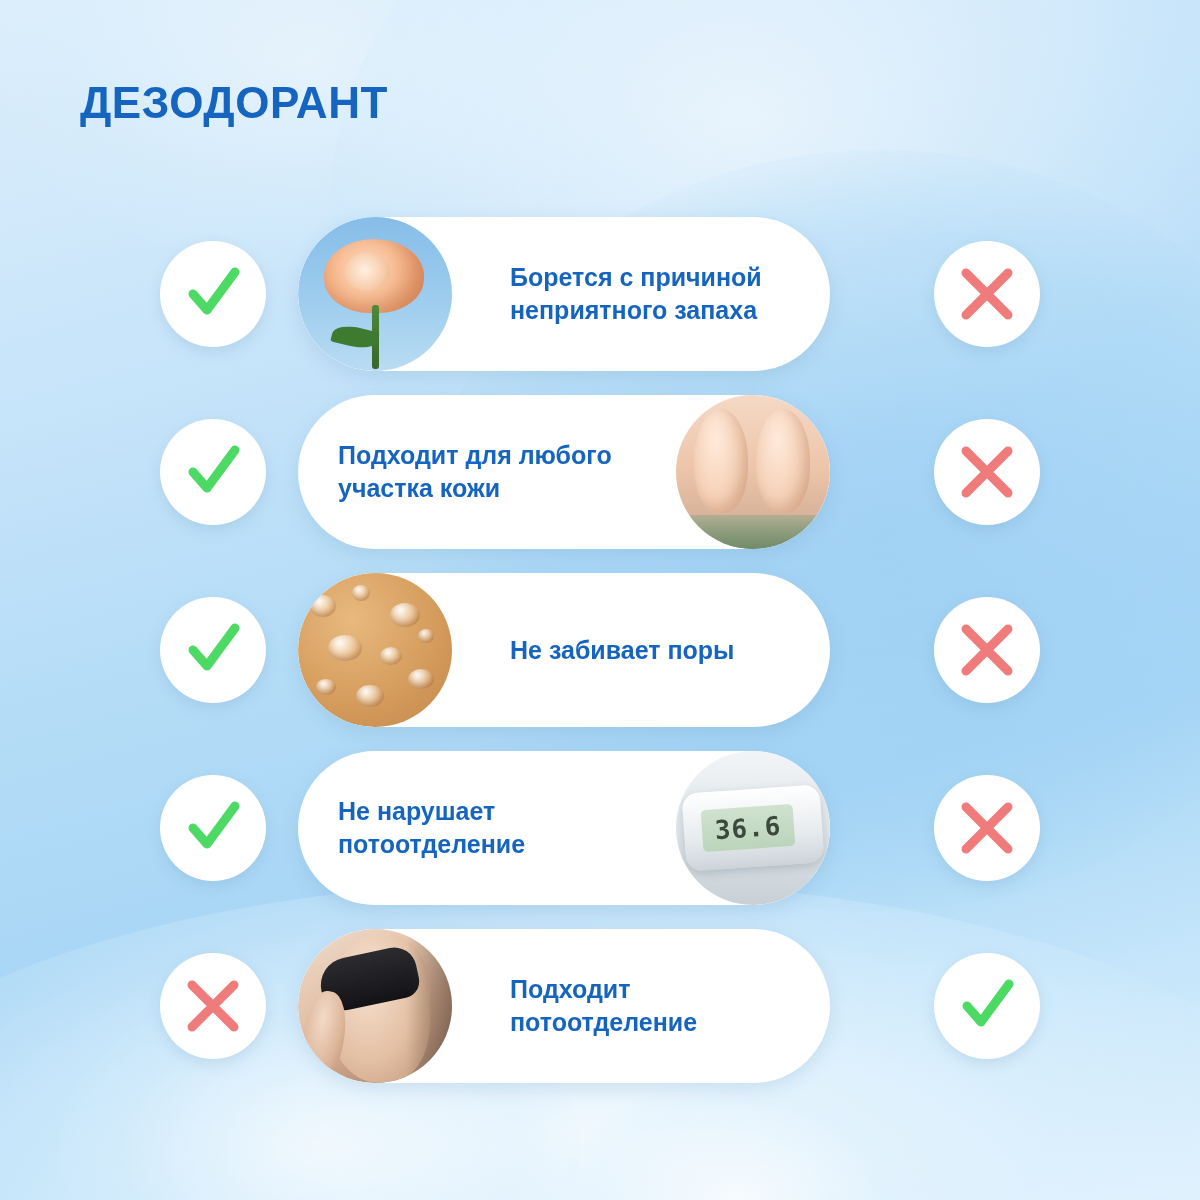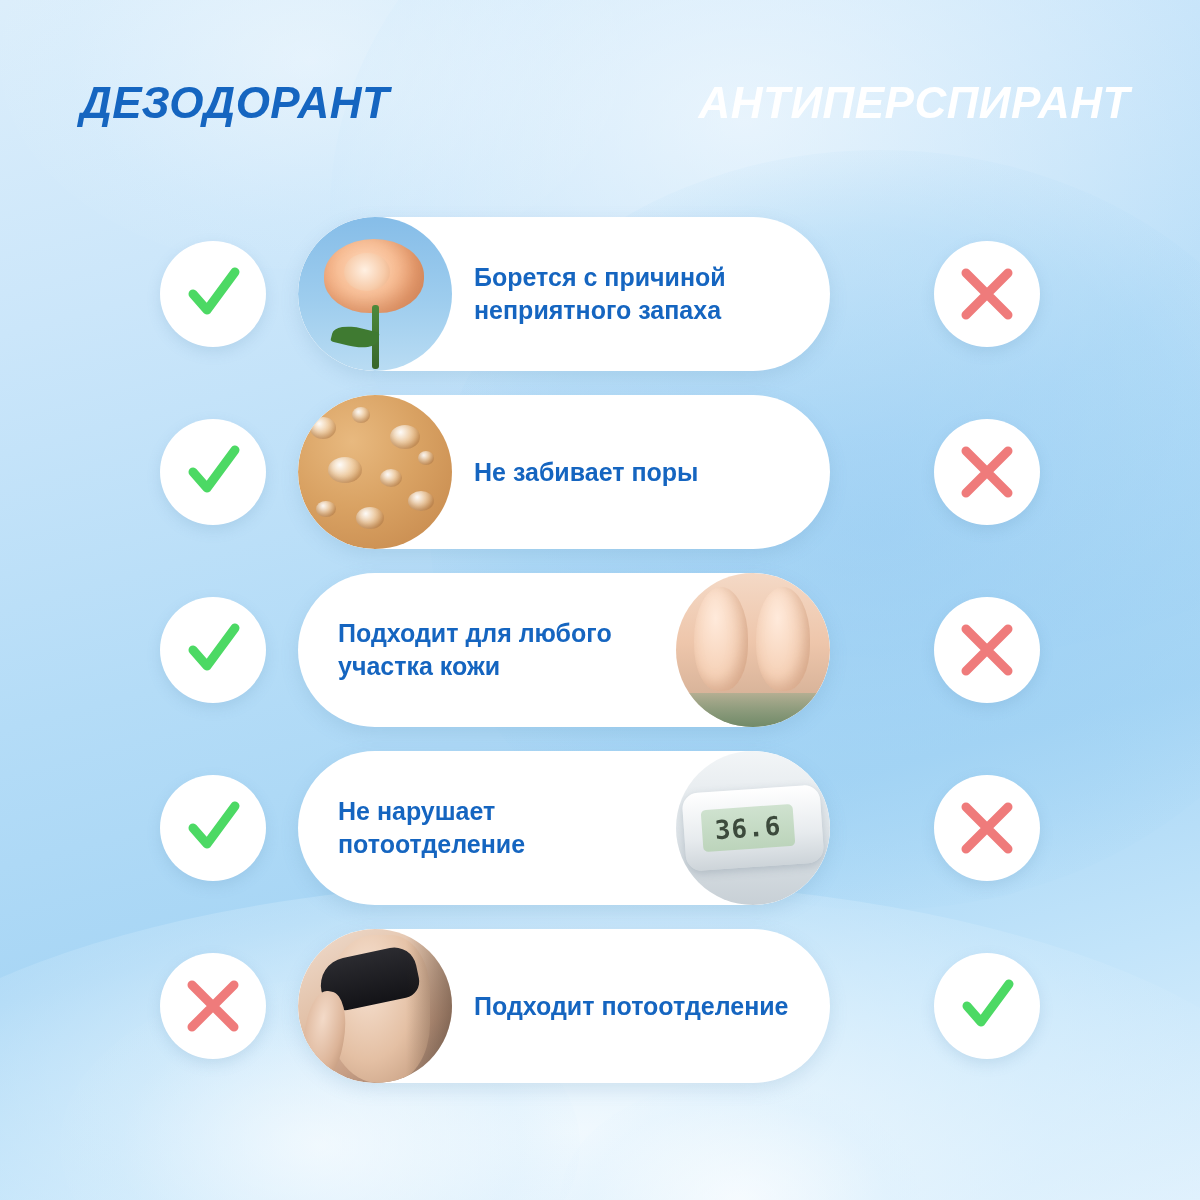--- a/index.html
+++ b/index.html
@@ -79,21 +79,20 @@
     display: flex;
     justify-content: space-between;
     padding: 0 60px;
     box-sizing: border-box;
   }
   .title {
     font-size: 44px;
     font-weight: bold;
     letter-spacing: 0.5px;
     white-space: nowrap;
-    font-style: italic;
   }
   .title-left {
     color: #1565c0;
     margin-left: 20px;
   }
   .title-right {
     color: #ffffff;
     margin-right: 10px;
   }
 
@@ -133,21 +132,21 @@
     width: 532px;
     height: 154px;
     background: #ffffff;
     border-radius: 77px;
     box-shadow: 0 6px 18px rgba(90,140,180,0.18);
     display: flex;
     align-items: center;
     overflow: hidden;
     flex: 0 0 auto;
   }
-  .card.img-left { flex-direction: row; }
+  .card.img-left { flex-direction: row; gap: 36px; }
   .card.img-right { flex-direction: row-reverse; }
 
   .thumb {
     width: 154px;
     height: 154px;
     border-radius: 50%;
     flex: 0 0 auto;
     position: relative;
     overflow: hidden;
   }
@@ -297,39 +296,59 @@
 
   <div class="blob blob-6"></div>
   <div class="blob blob-1"></div>
   <div class="blob blob-2"></div>
   <div class="blob blob-3"></div>
   <div class="blob blob-4"></div>
   <div class="blob blob-5"></div>
 
   <div class="headers">
     <div class="title title-left">ДЕЗОДОРАНТ</div>
-    <div class="title title-right">АНТИПЕРСПИРАНТ</div>
   </div>
 
   <div class="rows">
 
     <div class="row">
       <div class="mark mark-left">
         <svg width="64" height="64" viewBox="0 0 64 64" aria-hidden="true">
           <path d="M12 32 L26 48 L54 10" fill="none" stroke="#4cd964" stroke-width="9" stroke-linecap="round" stroke-linejoin="round"></path>
         </svg>
       </div>
       <div class="card img-left">
         <div class="thumb th-rose">
           <div class="petals"></div>
           <div class="petal2"></div>
           <div class="stem"></div>
           <div class="leaf"></div>
         </div>
         <div class="card-text">Борется с причиной неприятного запаха</div>
+      </div>
+      <div class="mark mark-right">
+        <svg width="62" height="62" viewBox="0 0 62 62" aria-hidden="true">
+          <path d="M10 10 L52 52 M52 10 L10 52" fill="none" stroke="#ef7b7b" stroke-width="9" stroke-linecap="round"></path>
+        </svg>
+      </div>
+    </div>
+
+    <div class="row">
+      <div class="mark mark-left">
+        <svg width="64" height="64" viewBox="0 0 64 64" aria-hidden="true">
+          <path d="M12 32 L26 48 L54 10" fill="none" stroke="#4cd964" stroke-width="9" stroke-linecap="round" stroke-linejoin="round"></path>
+        </svg>
+      </div>
+      <div class="card img-right">
+        <div class="thumb th-feet">
+          <div class="sole-a"></div>
+          <div class="sole-b"></div>
+          <div class="grass"></div>
+        </div>
+        <div class="card-text">Подходит для любого участка кожи</div>
       </div>
       <div class="mark mark-right">
         <svg width="62" height="62" viewBox="0 0 62 62" aria-hidden="true">
           <path d="M10 10 L52 52 M52 10 L10 52" fill="none" stroke="#ef7b7b" stroke-width="9" stroke-linecap="round"></path>
         </svg>
       </div>
     </div>
 
     <div class="row">
       <div class="mark mark-left">
@@ -358,41 +377,20 @@
       </div>
     </div>
 
     <div class="row">
       <div class="mark mark-left">
         <svg width="64" height="64" viewBox="0 0 64 64" aria-hidden="true">
           <path d="M12 32 L26 48 L54 10" fill="none" stroke="#4cd964" stroke-width="9" stroke-linecap="round" stroke-linejoin="round"></path>
         </svg>
       </div>
       <div class="card img-right">
-        <div class="thumb th-feet">
-          <div class="sole-a"></div>
-          <div class="sole-b"></div>
-          <div class="grass"></div>
-        </div>
-        <div class="card-text">Подходит для любого участка кожи</div>
-      </div>
-      <div class="mark mark-right">
-        <svg width="62" height="62" viewBox="0 0 62 62" aria-hidden="true">
-          <path d="M10 10 L52 52 M52 10 L10 52" fill="none" stroke="#ef7b7b" stroke-width="9" stroke-linecap="round"></path>
-        </svg>
-      </div>
-    </div>
-
-    <div class="row">
-      <div class="mark mark-left">
-        <svg width="64" height="64" viewBox="0 0 64 64" aria-hidden="true">
-          <path d="M12 32 L26 48 L54 10" fill="none" stroke="#4cd964" stroke-width="9" stroke-linecap="round" stroke-linejoin="round"></path>
-        </svg>
-      </div>
-      <div class="card img-right">
         <div class="thumb th-thermo">
           <div class="body"></div>
           <div class="screen">
               <span>36.6</span>
             </div>
         </div>
         <div class="card-text">Не нарушает потоотделение</div>
       </div>
       <div class="mark mark-right">
         <svg width="62" height="62" viewBox="0 0 62 62" aria-hidden="true">

